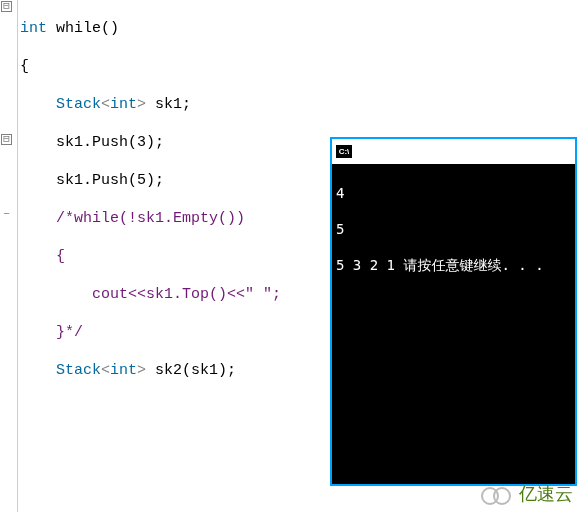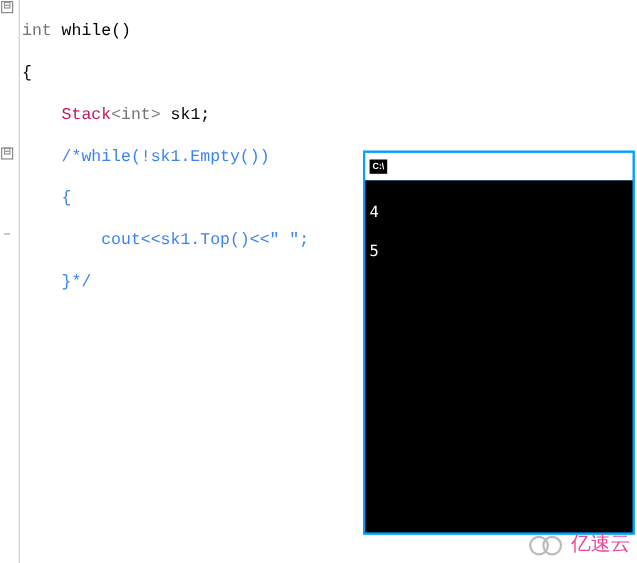--- a/index.html
+++ b/index.html
@@ -1,51 +1,54 @@
 <!DOCTYPE html>
 <html><head>
 <meta charset="utf-8">
 <style>
 *{margin:0;padding:0;box-sizing:border-box}
 body{font-family:Consolas,"Courier New",monospace;font-size:15px;background:#fff;width:579px;height:512px;position:relative;overflow:hidden}
 .editor{position:absolute;left:0;top:0;width:579px;height:512px;display:flex}
 .gutter{width:18px;border-right:1px solid #ccc;background:#fff;position:relative}
 .gutter-mark{position:absolute;left:1px;font-size:11px;color:#808080;border:1px solid #808080;width:11px;height:11px;line-height:9px;text-align:center;cursor:pointer}
 .code{padding-left:2px;line-height:19px;white-space:pre}
-.kw{color:#737373}
-.cls{color:#be185d}
-.com{color:#3b82f6}
+.kw{color:#0369a1}
+.cls{color:#0369a1}
+.com{color:#701a75}
 .grey{color:#808080}
 .console{position:absolute;left:330px;top:137px;width:247px;height:349px;border:2px solid #00a2ff;background:#00a2ff;display:flex;flex-direction:column}
 .titlebar{height:25px;background:#fff;display:flex;align-items:center;padding:0 4px;font-family:"Microsoft YaHei","SimSun",sans-serif;font-size:12px}
 .cmd-icon{width:16px;height:13px;background:#000;color:#fff;font-size:8px;font-weight:bold;display:flex;align-items:center;justify-content:center;margin-right:4px}
 .console-body{flex:1;background:#000;color:#fff;font-family:"SimSun",Consolas,monospace;font-size:14px;padding:2px 4px;line-height:18px;white-space:pre}
-.watermark{position:absolute;right:6px;bottom:6px;color:#ec4899;font-family:"Microsoft YaHei",sans-serif;font-size:18px;display:flex;align-items:center;gap:4px}
+.watermark{position:absolute;right:6px;bottom:6px;color:#4d7c0f;font-family:"Microsoft YaHei",sans-serif;font-size:18px;display:flex;align-items:center;gap:4px}
 .wm-cloud{width:34px;height:18px;position:relative}
 .wm-cloud::before,.wm-cloud::after{content:"";position:absolute;border:2px solid #bbb;border-radius:50%}
 .wm-cloud::before{width:14px;height:14px;left:0;top:2px}
 .wm-cloud::after{width:14px;height:14px;left:12px;top:2px}
 </style>
 </head>
 <body>
 
 <div class="editor">
   <div class="gutter">
     <div class="gutter-mark" style="top:1px">⊟</div>
     <div class="gutter-mark" style="top:134px">⊟</div>
     <div class="gutter-mark" style="top:210px;border:none">−</div>
   </div>
   <div class="code">
 <div><span class="kw">int</span><span> while()</span></div>
 <div>{</div>
 <div><span>    </span><span class="cls">Stack</span><span class="grey">&lt;</span><span class="kw">int</span><span class="grey">&gt;</span><span> sk1;</span></div>
+<div>    sk1.Push(3);</div>
+<div>    sk1.Push(5);</div>
 <div class="com">    /*while(!sk1.Empty())</div>
 <div class="com">    {</div>
 <div class="com"><span>        cout&lt;&lt;sk1.Top()&lt;&lt;</span><span>" "</span><span>;</span></div>
 <div class="com">    }*/</div>
+<div><span>    </span><span class="cls">Stack</span><span class="grey">&lt;</span><span class="kw">int</span><span class="grey">&gt;</span><span> sk2(sk1);</span></div>
 
 
 
 
 
 
 
 
 
 
@@ -55,19 +58,20 @@
   </div>
 </div>
 
 <div class="console">
   <div class="titlebar">
     <span class="cmd-icon">C:\</span>
   </div>
   <div class="console-body">
 <div>4</div>
 <div>5</div>
+<div>5 3 2 1 请按任意键继续. . .</div>
   </div>
 </div>
 
 <div class="watermark">
   <span class="wm-cloud"></span>
   <span>亿速云</span>
 </div>
 
 </body></html>

